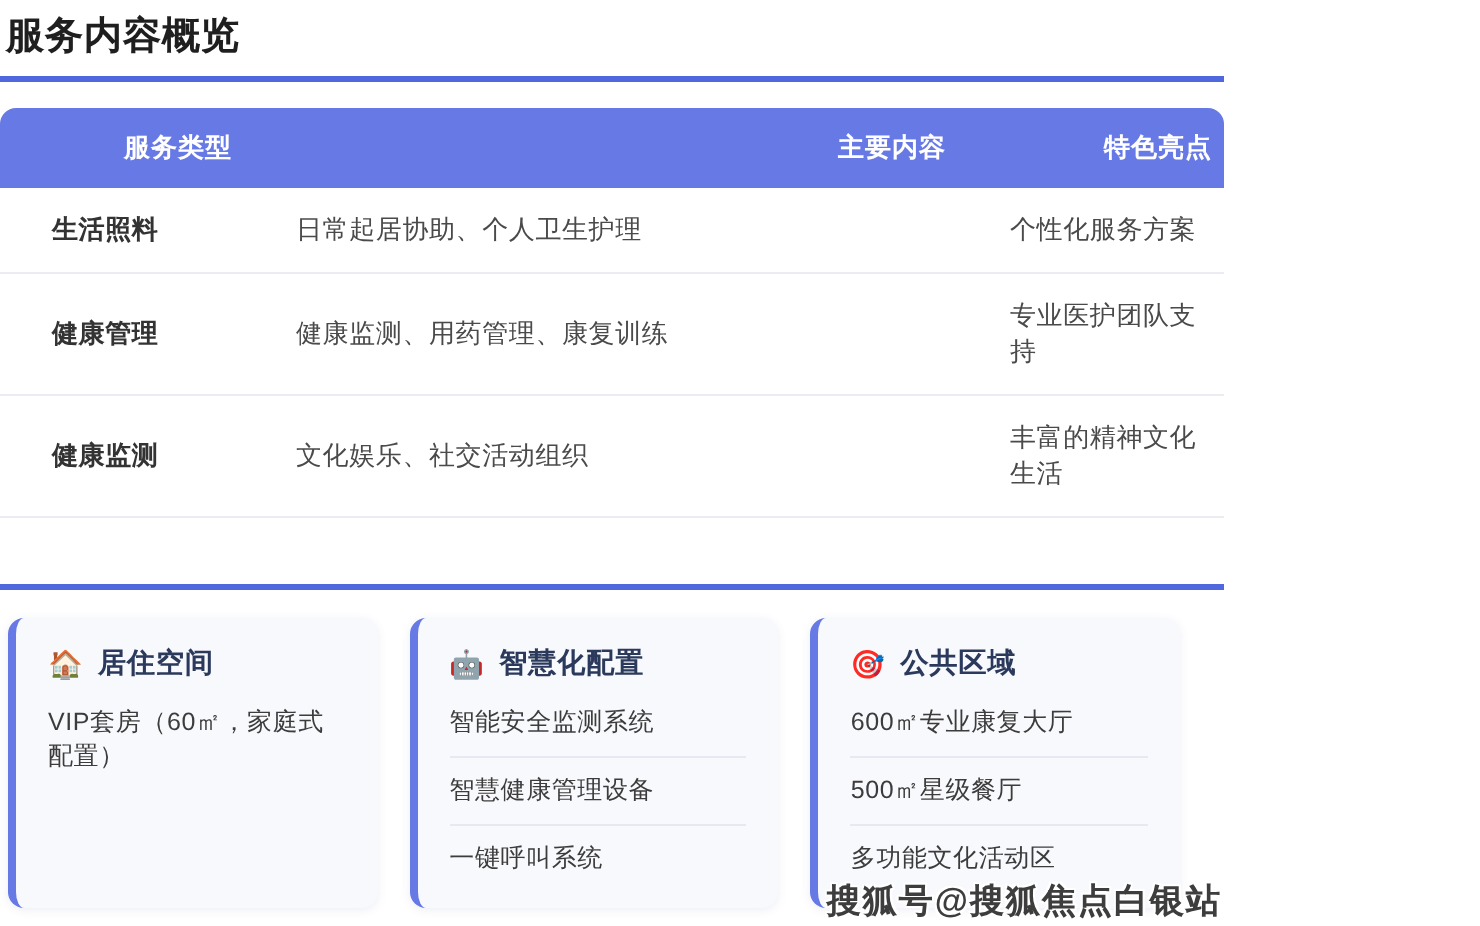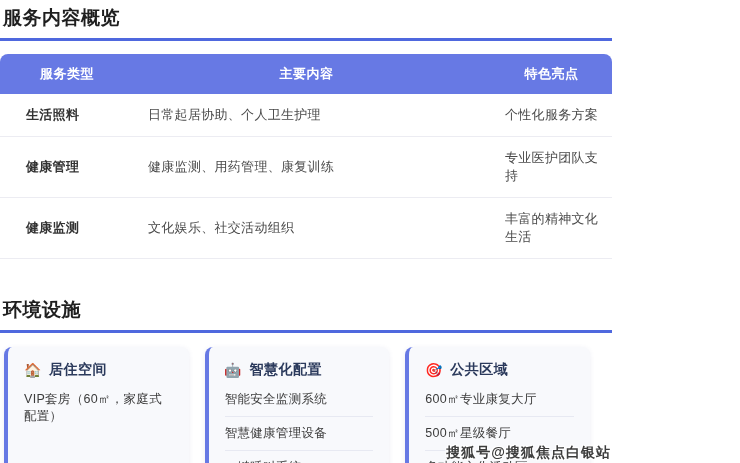--- a/index.html
+++ b/index.html
@@ -30,21 +30,21 @@
     width: 100%;
     border-collapse: collapse;
     margin-top: 13px;
     table-layout: fixed;
   }
   .services-table th {
     background: #6779e4;
     color: #ffffff;
     font-size: 13px;
     font-weight: bold;
-    text-align: center;
+    text-align: right;
     padding: 11px 6px 11px 18px;
     letter-spacing: 0.5px;
   }
   .services-table th:first-child { width: 122px; border-top-left-radius: 8px; }
   .services-table th:nth-child(2) { width: 357px; }
   .services-table th:last-child { border-top-right-radius: 8px; }
   .services-table td {
     font-size: 13px;
     color: #4a4a4a;
     padding: 12px 6px 12px 26px;
@@ -88,21 +88,21 @@
     padding: 8px 0;
     border-bottom: 1px solid #e7e9f2;
     letter-spacing: 0.3px;
   }
   .card-item:last-child { border-bottom: none; }
   
   .watermark {
     position: absolute;
     right: 1px;
     bottom: 1px;
-    font-size: 14px;
+    font-size: 17px;
     font-weight: bold;
     color: #3d3d3d;
     letter-spacing: 1px;
     text-shadow: 1px 1px 0 #ffffff, -1px -1px 0 #ffffff, 1px -1px 0 #ffffff, -1px 1px 0 #ffffff;
     white-space: nowrap;
     text-align: right;
   }
 </style>
 </head>
 <body>
@@ -135,21 +135,20 @@
         <tr>
           <td>健康监测</td>
           <td>文化娱乐、社交活动组织</td>
           <td>丰富的精神文化生活</td>
         </tr>
       </tbody>
     </table>
   </div>
 
   <div class="facilities-section">
-    <h2 class="section-title">环境设施</h2>
     <div class="title-underline"></div>
 
     <div class="cards-row">
 
       <div class="facility-card">
         <div class="card-title">
           <span class="card-icon">🏠</span>
           <span>居住空间</span>
         </div>
         <div class="card-item">VIP套房（60㎡，家庭式配置）</div>

